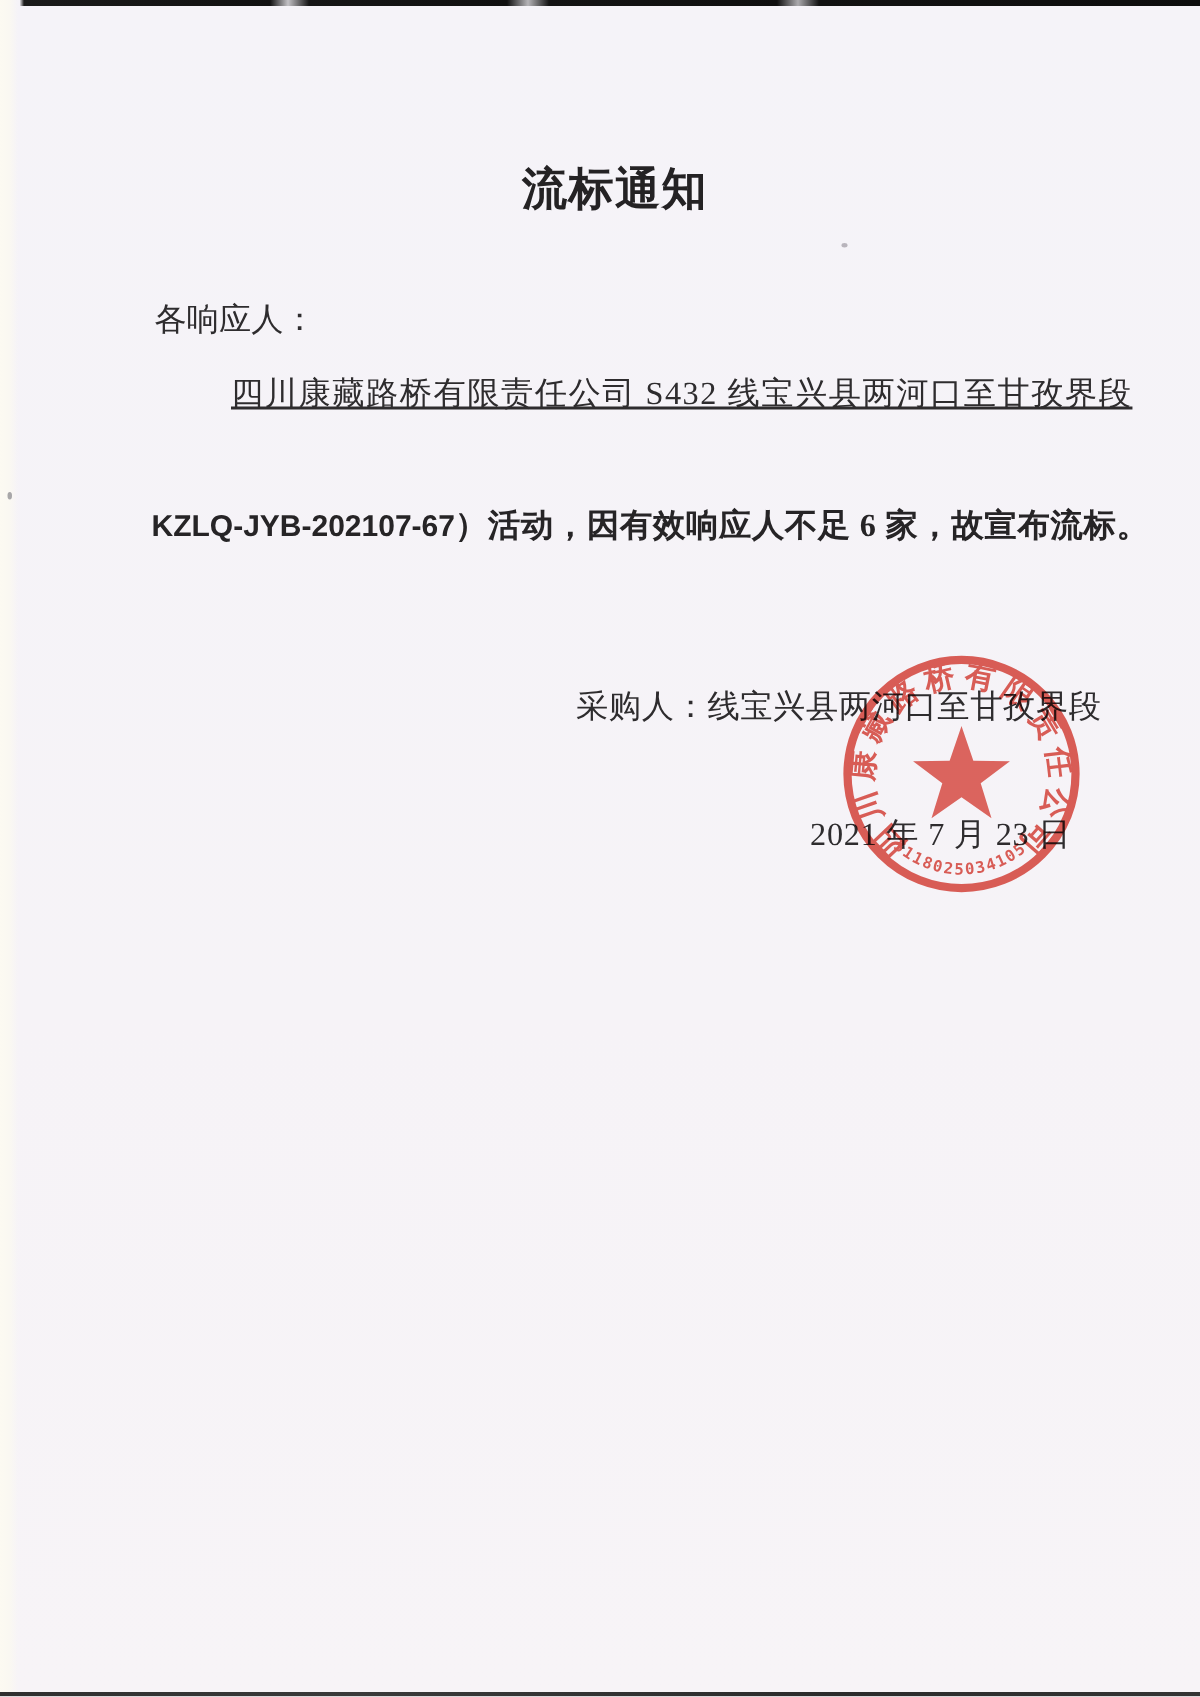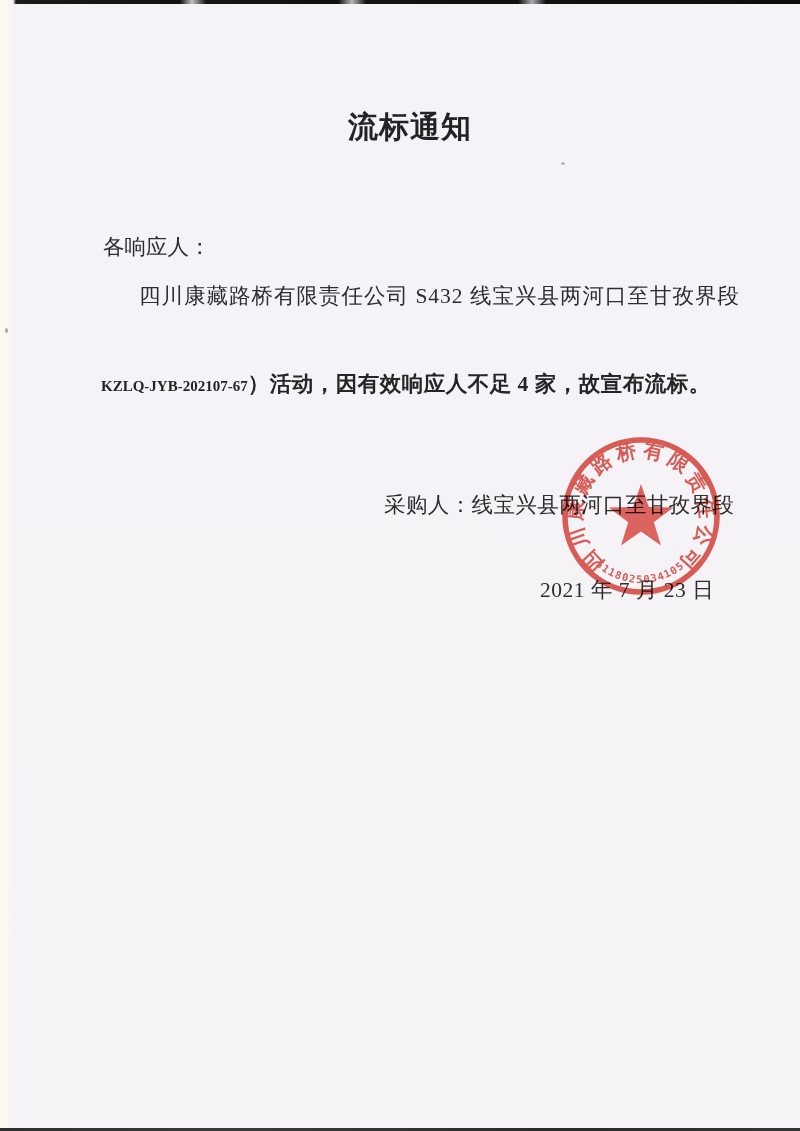--- a/index.html
+++ b/index.html
@@ -33,29 +33,29 @@
   .speck{position:absolute;border-radius:50%;z-index:4;}
   .speck-1{left:561px;top:162px;width:4px;height:3px;background:rgba(110,104,116,.45);}
   .speck-2{left:5px;top:328px;width:3px;height:5px;background:rgba(100,100,108,.55);}
 
   
   .doc-title{
     position:absolute;left:10px;top:109px;width:800px;
     text-align:center;font-size:30px;font-weight:700;line-height:36px;
     color:#242224;letter-spacing:1px;
   }
-  .line{position:absolute;font-size:21.5px;line-height:30px;white-space:nowrap;color:#2e2c2e;margin-top:34px;}
+  .line{position:absolute;font-size:21.5px;line-height:30px;white-space:nowrap;color:#2e2c2e;}
   .salutation{left:103px;top:198px;}
-  .body-1{left:139px;top:247px;letter-spacing:1px;}
+  .body-1{left:154px;top:247px;letter-spacing:1px;text-decoration:underline;}
   .body-2{left:100px;top:291px;letter-spacing:1px;}
   .body-3{left:101px;top:335px;letter-spacing:.5px;}
   .bold{font-weight:700;color:#262426;}
   .code{
-    font-family:Liberation Serif, serif;
-    font-weight:700;font-size:15px;letter-spacing:0;color:#262426;
+    font-family:Liberation Sans, sans-serif;
+    font-weight:700;font-size:20px;letter-spacing:0;color:#262426;
   }
   .buyer-line{left:384px;top:456px;letter-spacing:.4px;}
   .date-line{left:540px;top:541px;letter-spacing:.5px;}
 
   
   .seal{
     position:absolute;left:531px;top:406px;width:220px;height:220px;z-index:3;
     mix-blend-mode:multiply;opacity:.88;
   }
   .seal svg{display:block;width:220px;height:220px;}
@@ -76,21 +76,21 @@
   <div class="speck speck-1"></div>
   <div class="speck speck-2"></div>
 
   <div class="doc-title">流标通知</div>
 
   <div class="line salutation">各响应人：</div>
 
   <div class="line body-1">四川康藏路桥有限责任公司 S432 线宝兴县两河口至甘孜界段</div>
 
 
-  <div class="line body-3"><span class="code">KZLQ-JYB-202107-67</span><span class="bold">）活动，因有效响应人不足 4 家，故宣布流标。</span></div>
+  <div class="line body-3"><span class="code">KZLQ-JYB-202107-67</span><span class="bold">）活动，因有效响应人不足 6 家，故宣布流标。</span></div>
 
   <div class="line buyer-line">采购人：线宝兴县两河口至甘孜界段</div>
 
   <div class="line date-line">2021 年 7 月 23 日</div>
 
   <div class="seal">
     <svg viewBox="0 0 220 220" xmlns="http://www.w3.org/2000/svg">
       <defs>
         <path id="arcName" d="M 74.5 157.1 A 59 59 0 1 1 145.5 157.1"></path>
         <path id="arcCode" d="M 64.3 159.0 A 67 67 0 0 0 155.7 159.0"></path>

